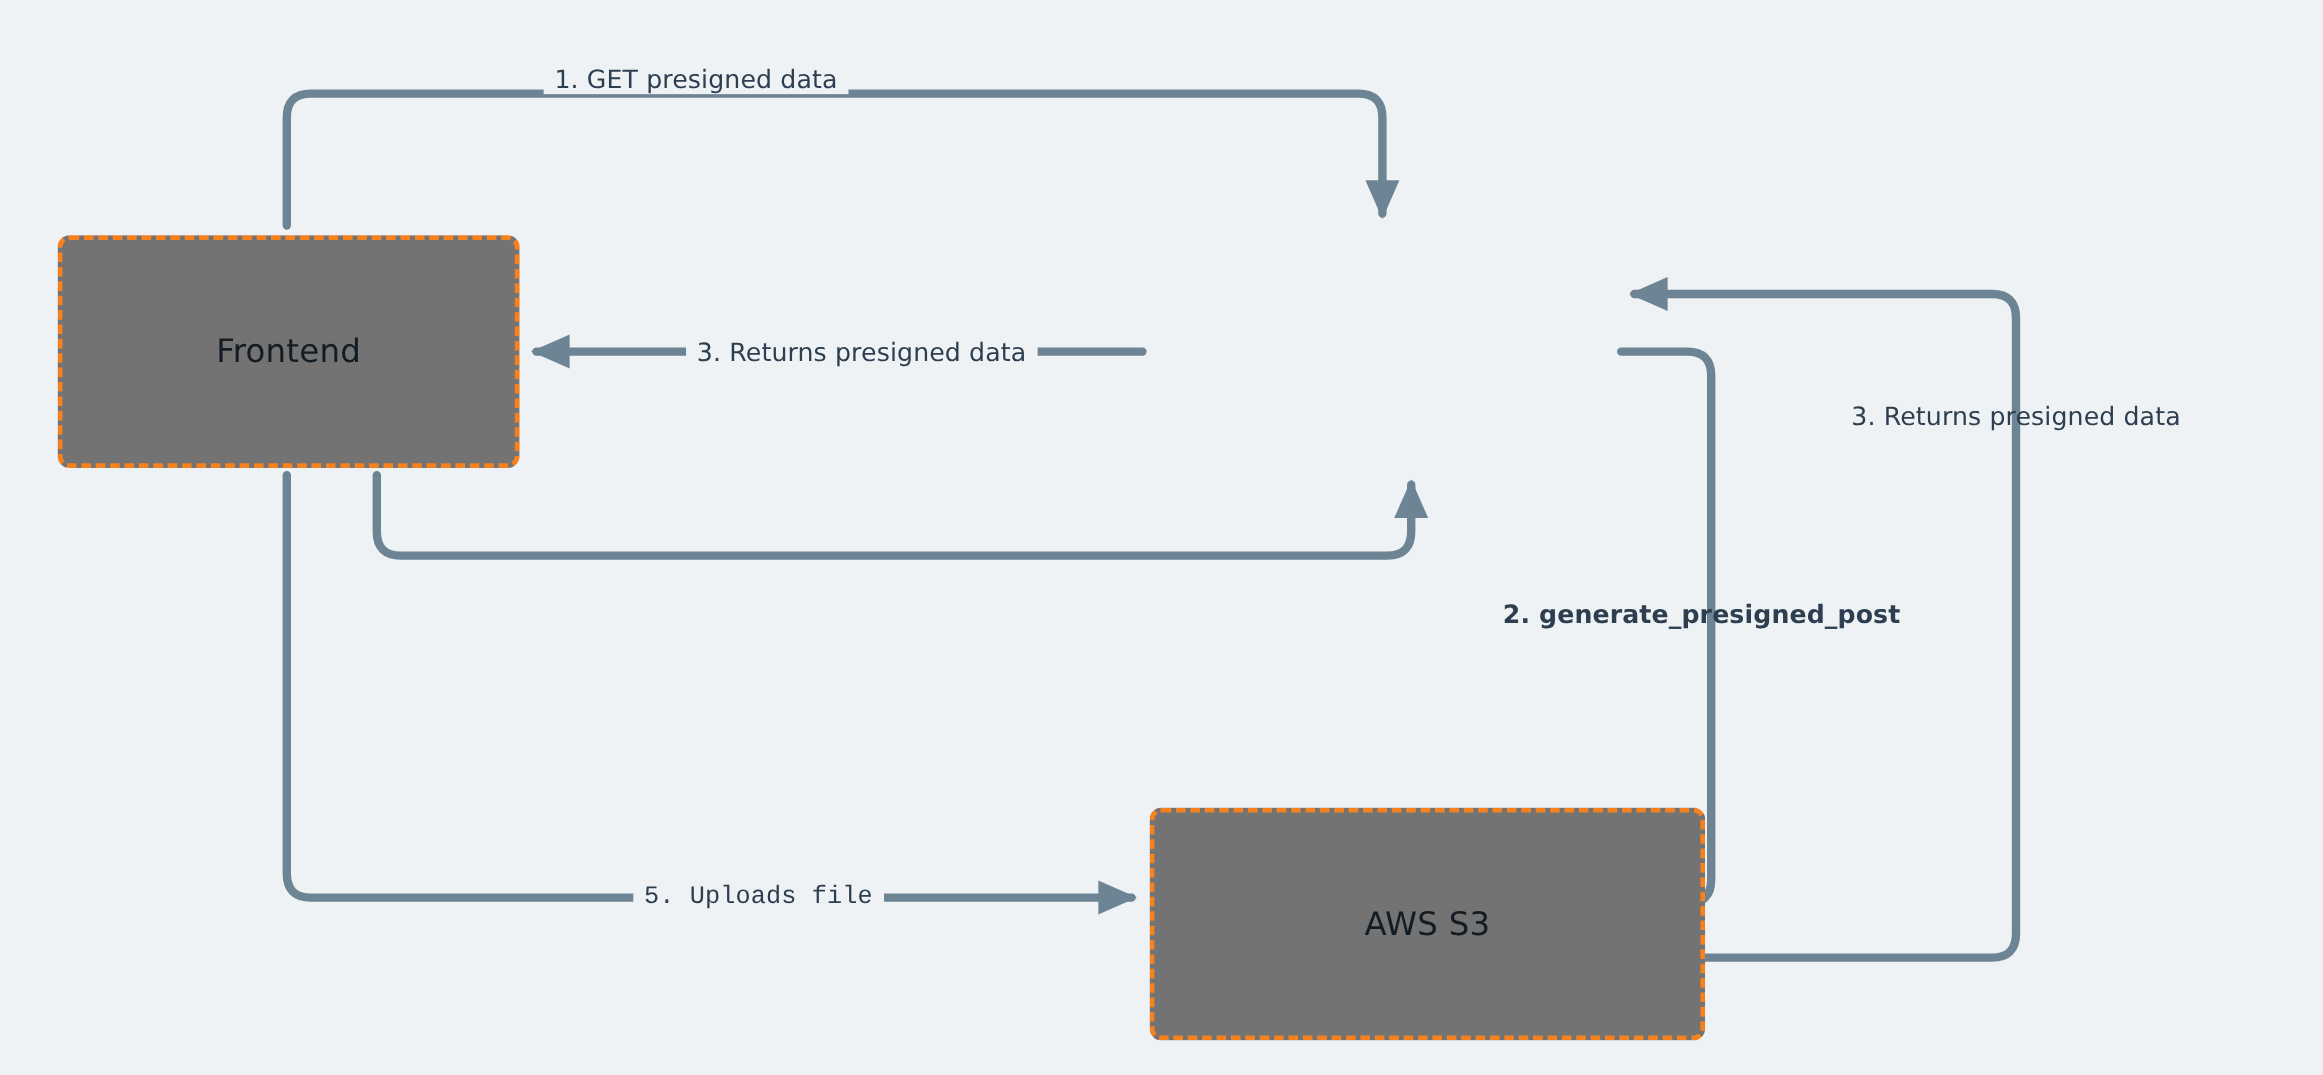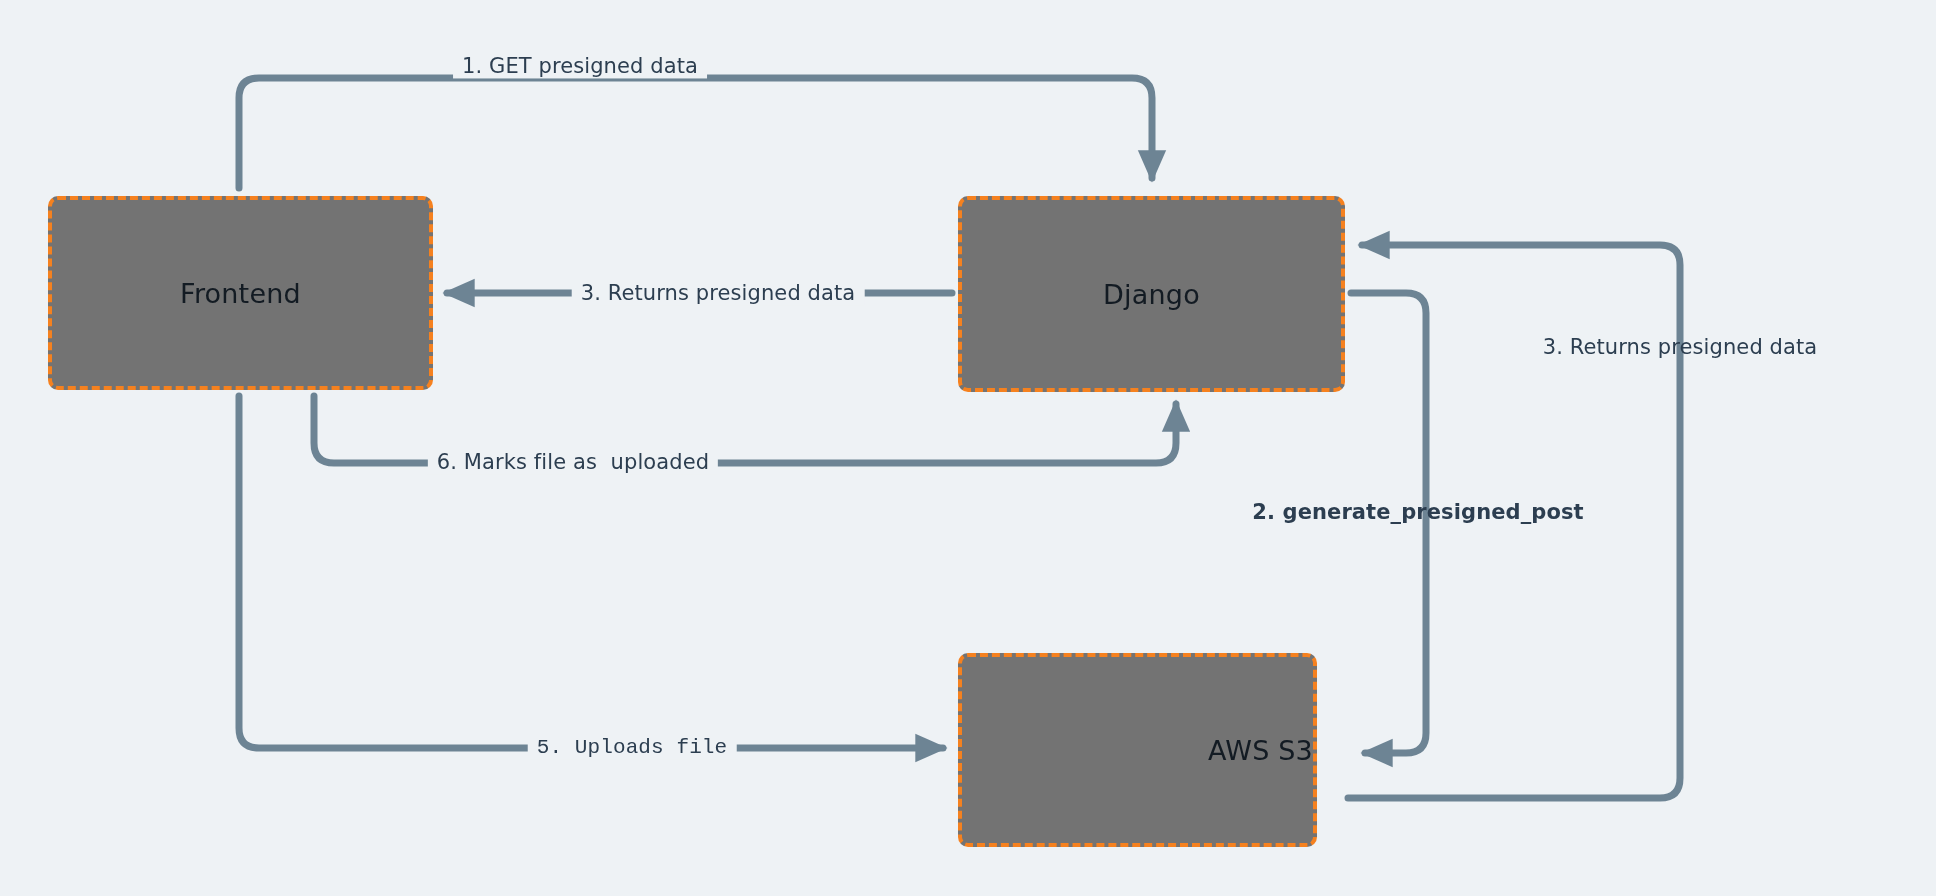--- a/index.html
+++ b/index.html
@@ -74,33 +74,29 @@
       <path d="M 239 396 L 239 728 Q 239 748 259 748 L 943 748" marker-end="url(#ah)"></path>
 
       <path d="M 314 396 L 314 443 Q 314 463 334 463 L 1156 463 Q 1176 463 1176 443 L 1176 404" marker-end="url(#ah)"></path>
     </g>
   </svg>
 
   <div class="node" style="left:48px; top:196px; width:385px; height:194px;">
     <span class="node-label">Frontend</span>
   </div>
 
-  <div class="node" style="left:958px; top:196px; width:387px; height:196px;">
-    <span class="node-label">Django</span>
-  </div>
 
-  <div class="node" style="left:958px; top:653px; width:359px; height:194px;justify-content:flex-end;">
+  <div class="node" style="left:958px; top:673px; width:463px; height:194px;">
     <span class="node-label">AWS S3</span>
   </div>
 
   <div class="edge-label" style="left:580px; top:67px;">1. GET presigned data</div>
 
   <div class="edge-label" style="left:1418px; top:513px; background:transparent;font-weight:bold;">2. generate_presigned_post</div>
 
   <div class="edge-label" style="left:1680px; top:348px; background:transparent;">3. Returns presigned data</div>
 
   <div class="edge-label" style="left:718px; top:294px;">3. Returns presigned data</div>
 
   <div class="edge-label" style="left:632px; top:748px;font-family:Liberation Mono, monospace;">5. Uploads file</div>
 
-  <div class="edge-label" style="left:573px; top:463px;">6. Marks file as  uploaded</div>
 
 </div>
 
 </body></html>

